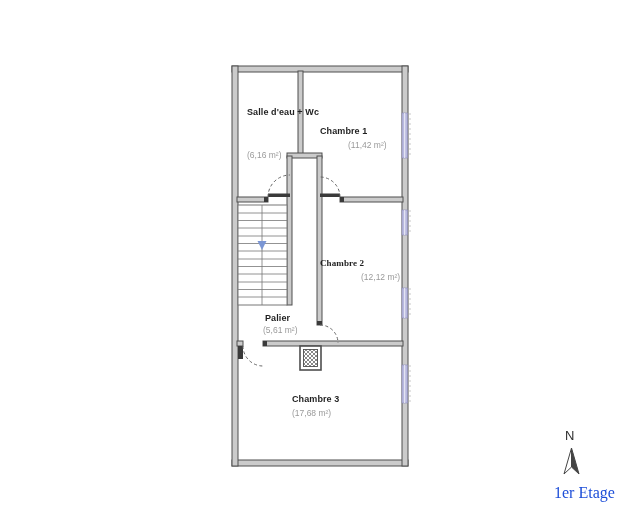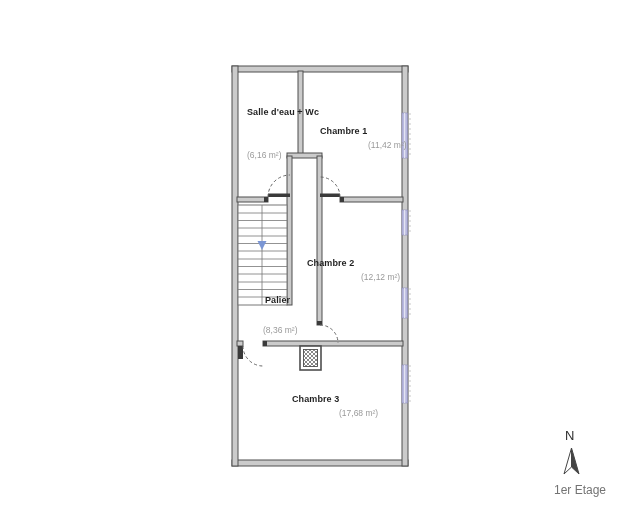--- a/index.html
+++ b/index.html
@@ -3,21 +3,21 @@
 <meta charset="utf-8">
 <style>
   html,body{margin:0;padding:0;background:#ffffff;}
   #stage{position:relative;width:640px;height:526px;background:#ffffff;overflow:hidden;
          font-family:"Liberation Sans",sans-serif;}
   #plan-svg{position:absolute;left:0;top:0;width:640px;height:526px;}
   .lbl{position:absolute;white-space:nowrap;line-height:1.1;}
   .room-name{font-size:9px;font-weight:bold;color:#1f1f1f;letter-spacing:.1px;}
   .room-area{font-size:8.5px;color:#9a9a9a;}
   .north-n{font-size:13px;color:#2e2e2e;}
-  .floor-title{font-size:12px;color:#737373;}
+  .floor-title{font-size:16px;color:#1d4ed8;font-family:Liberation Serif, serif;}
 </style>
 </head>
 <body>
 
 <div id="stage">
 
   <svg id="plan-svg" viewBox="0 0 640 526" xmlns="http://www.w3.org/2000/svg">
     <defs>
       <pattern id="hatch" width="4" height="4" patternUnits="userSpaceOnUse">
         <path d="M0,0 L4,4 M4,0 L0,4" stroke="#555" stroke-width="0.7"></path>
@@ -110,27 +110,27 @@
     <g>
       <polygon points="571.5,448 564,474 571.5,467" fill="#ffffff" stroke="#444" stroke-width="1"></polygon>
       <polygon points="571.5,448 571.5,467 579,474" fill="#444" stroke="#444" stroke-width="1"></polygon>
     </g>
   </svg>
 
   <div class="lbl room-name" style="left:247px;top:108px;">Salle d'eau + Wc</div>
   <div class="lbl room-area" style="left:247px;top:121px;margin-top:30px;">(6,16 m²)</div>
 
   <div class="lbl room-name" style="left:320px;top:127px;">Chambre 1</div>
-  <div class="lbl room-area" style="left:340px;top:141px;padding-left:28px;">(11,42 m²)</div>
+  <div class="lbl room-area" style="left:320px;top:141px;padding-left:28px;">(11,42 m²)</div>
 
-  <div class="lbl room-name" style="left:307px;top:259px;">Chambre 2</div>
+  <div class="lbl room-name" style="left:320px;top:259px;font-family:Liberation Serif, serif;">Chambre 2</div>
   <div class="lbl room-area" style="left:325px;top:273px;padding-left:36px;">(12,12 m²)</div>
 
-  <div class="lbl room-name" style="left:265px;top:296px;">Palier</div>
-  <div class="lbl room-area" style="left:263px;top:326px;">(8,36 m²)</div>
+  <div class="lbl room-name" style="left:265px;top:314px;">Palier</div>
+  <div class="lbl room-area" style="left:263px;top:326px;">(5,61 m²)</div>
 
   <div class="lbl room-name" style="left:292px;top:395px;text-align:right;">Chambre 3</div>
-  <div class="lbl room-area" style="left:292px;top:409px;margin-left:47px;">(17,68 m²)</div>
+  <div class="lbl room-area" style="left:292px;top:409px;">(17,68 m²)</div>
 
   <div class="lbl north-n" style="left:565px;top:429px;">N</div>
   <div class="lbl floor-title" style="left:554px;top:484px;">1er Etage</div>
 
 </div>
 
 </body></html>

